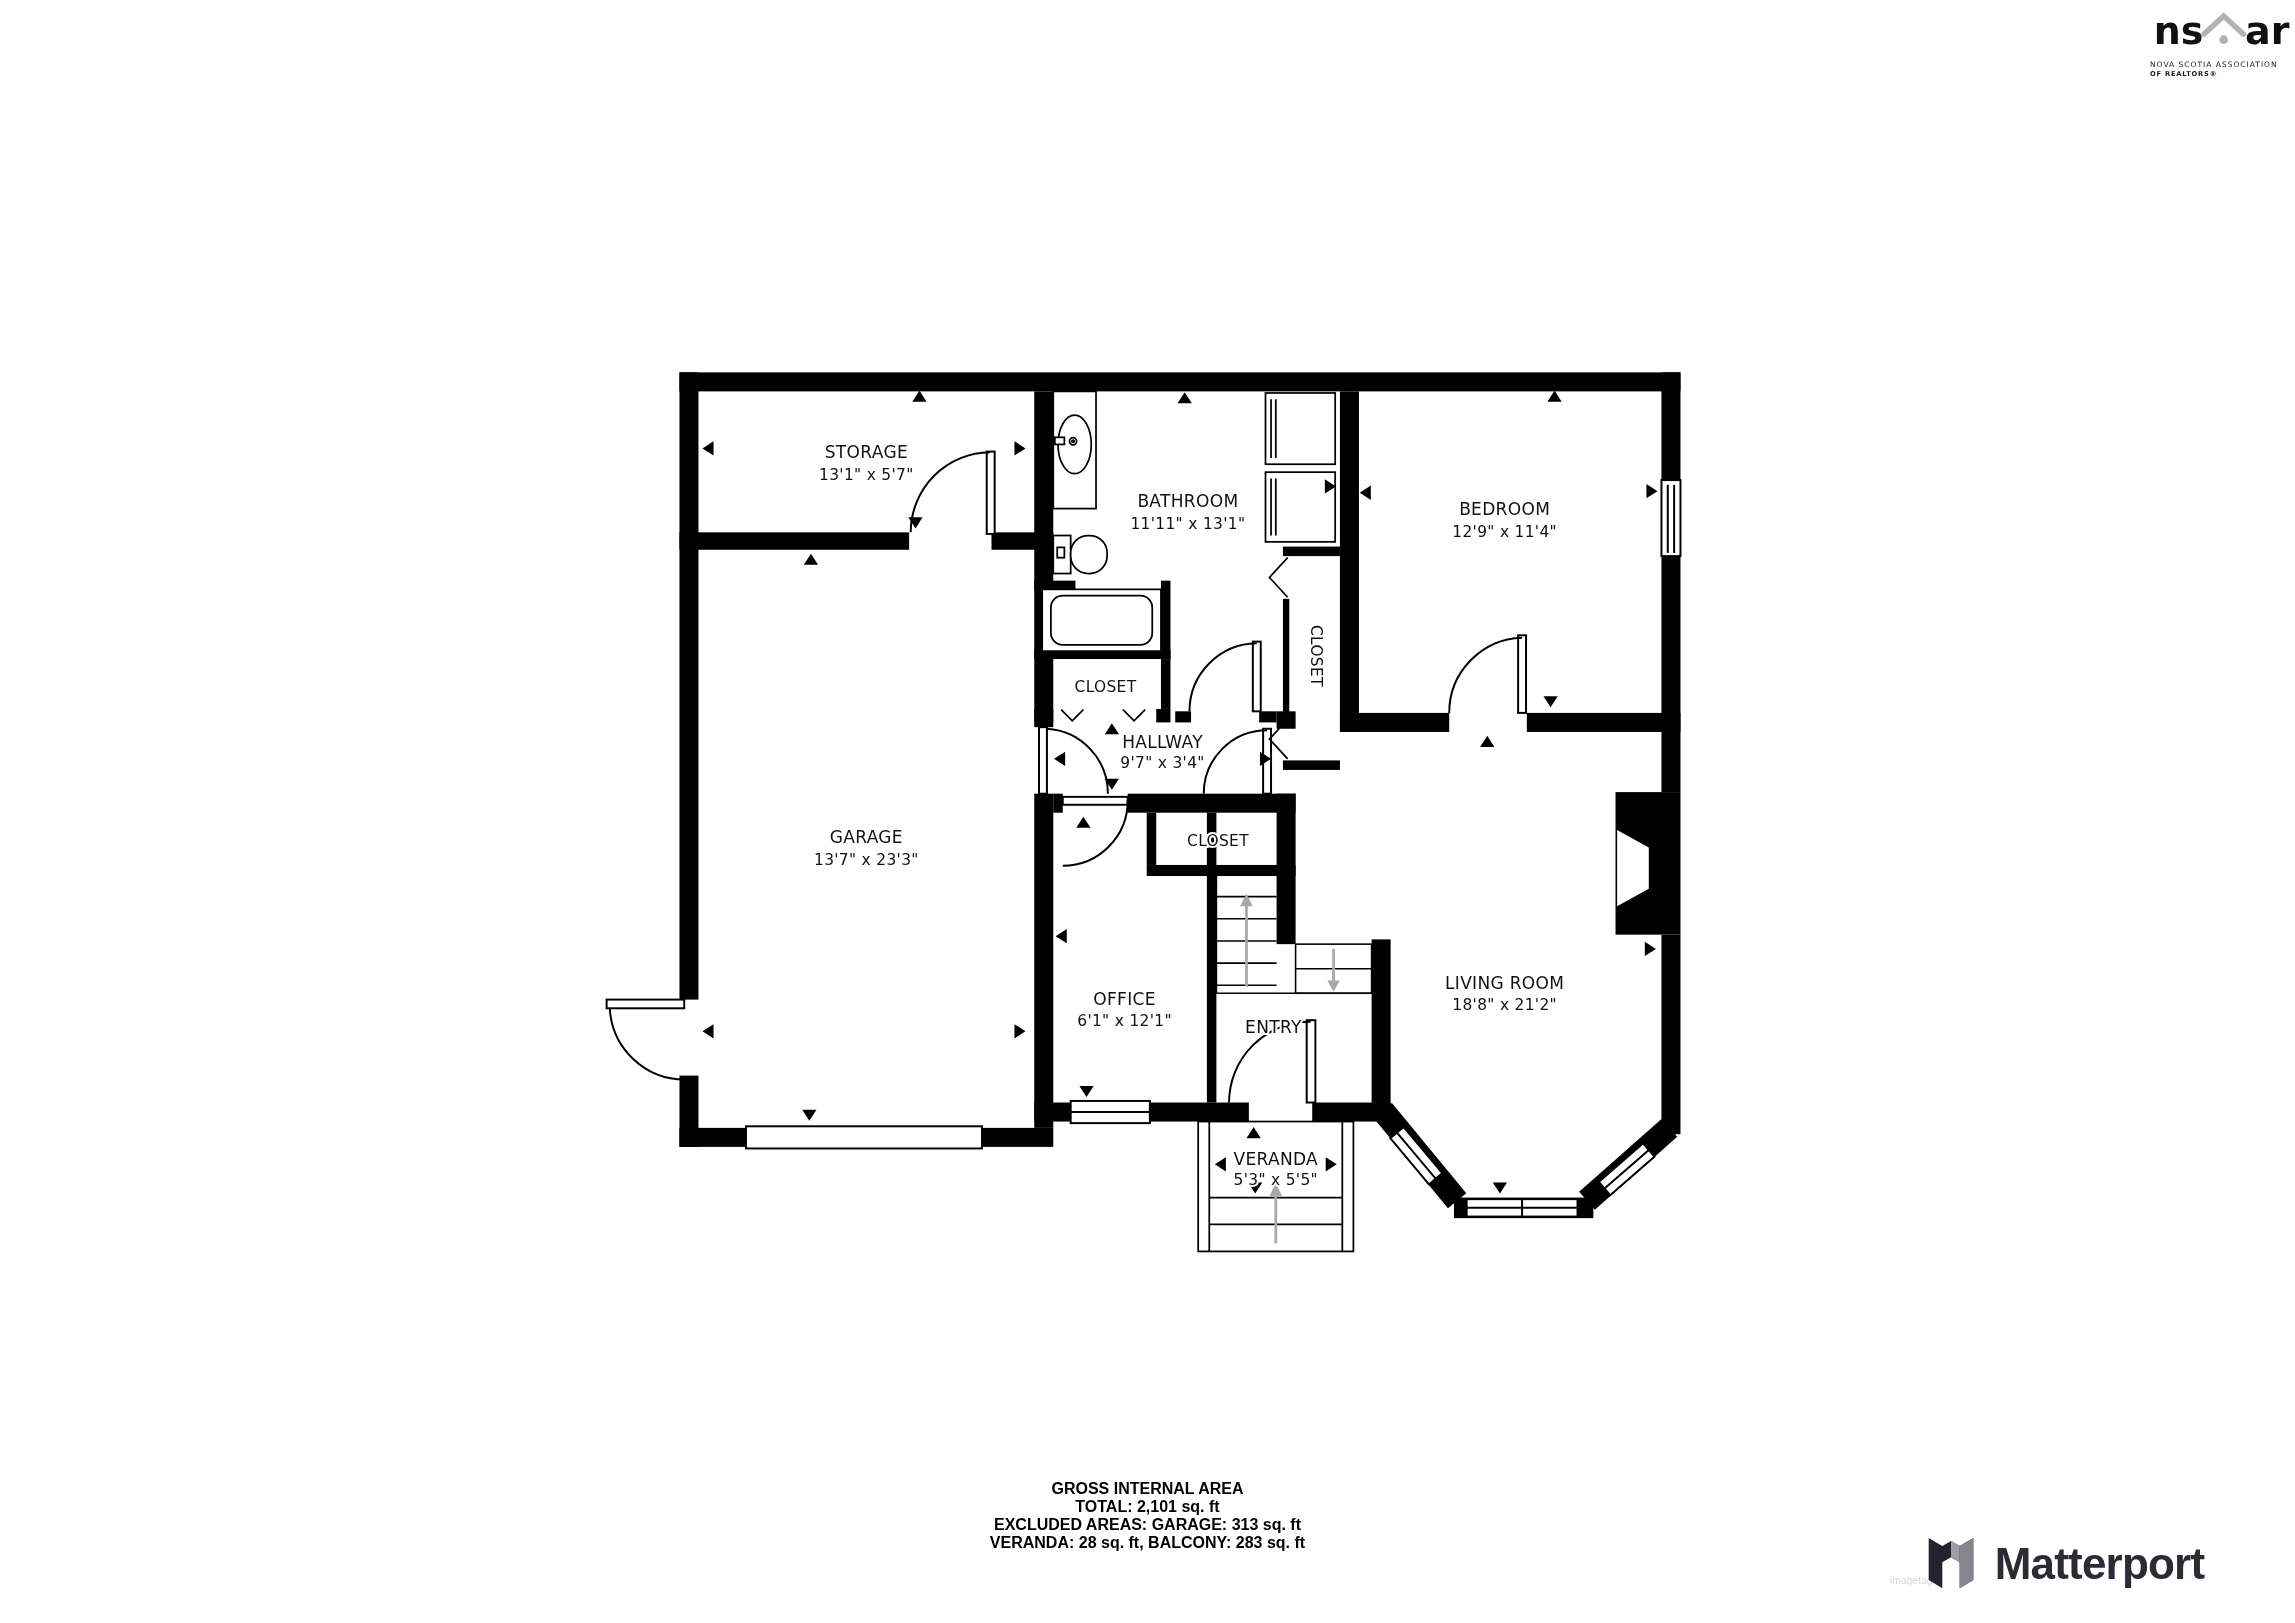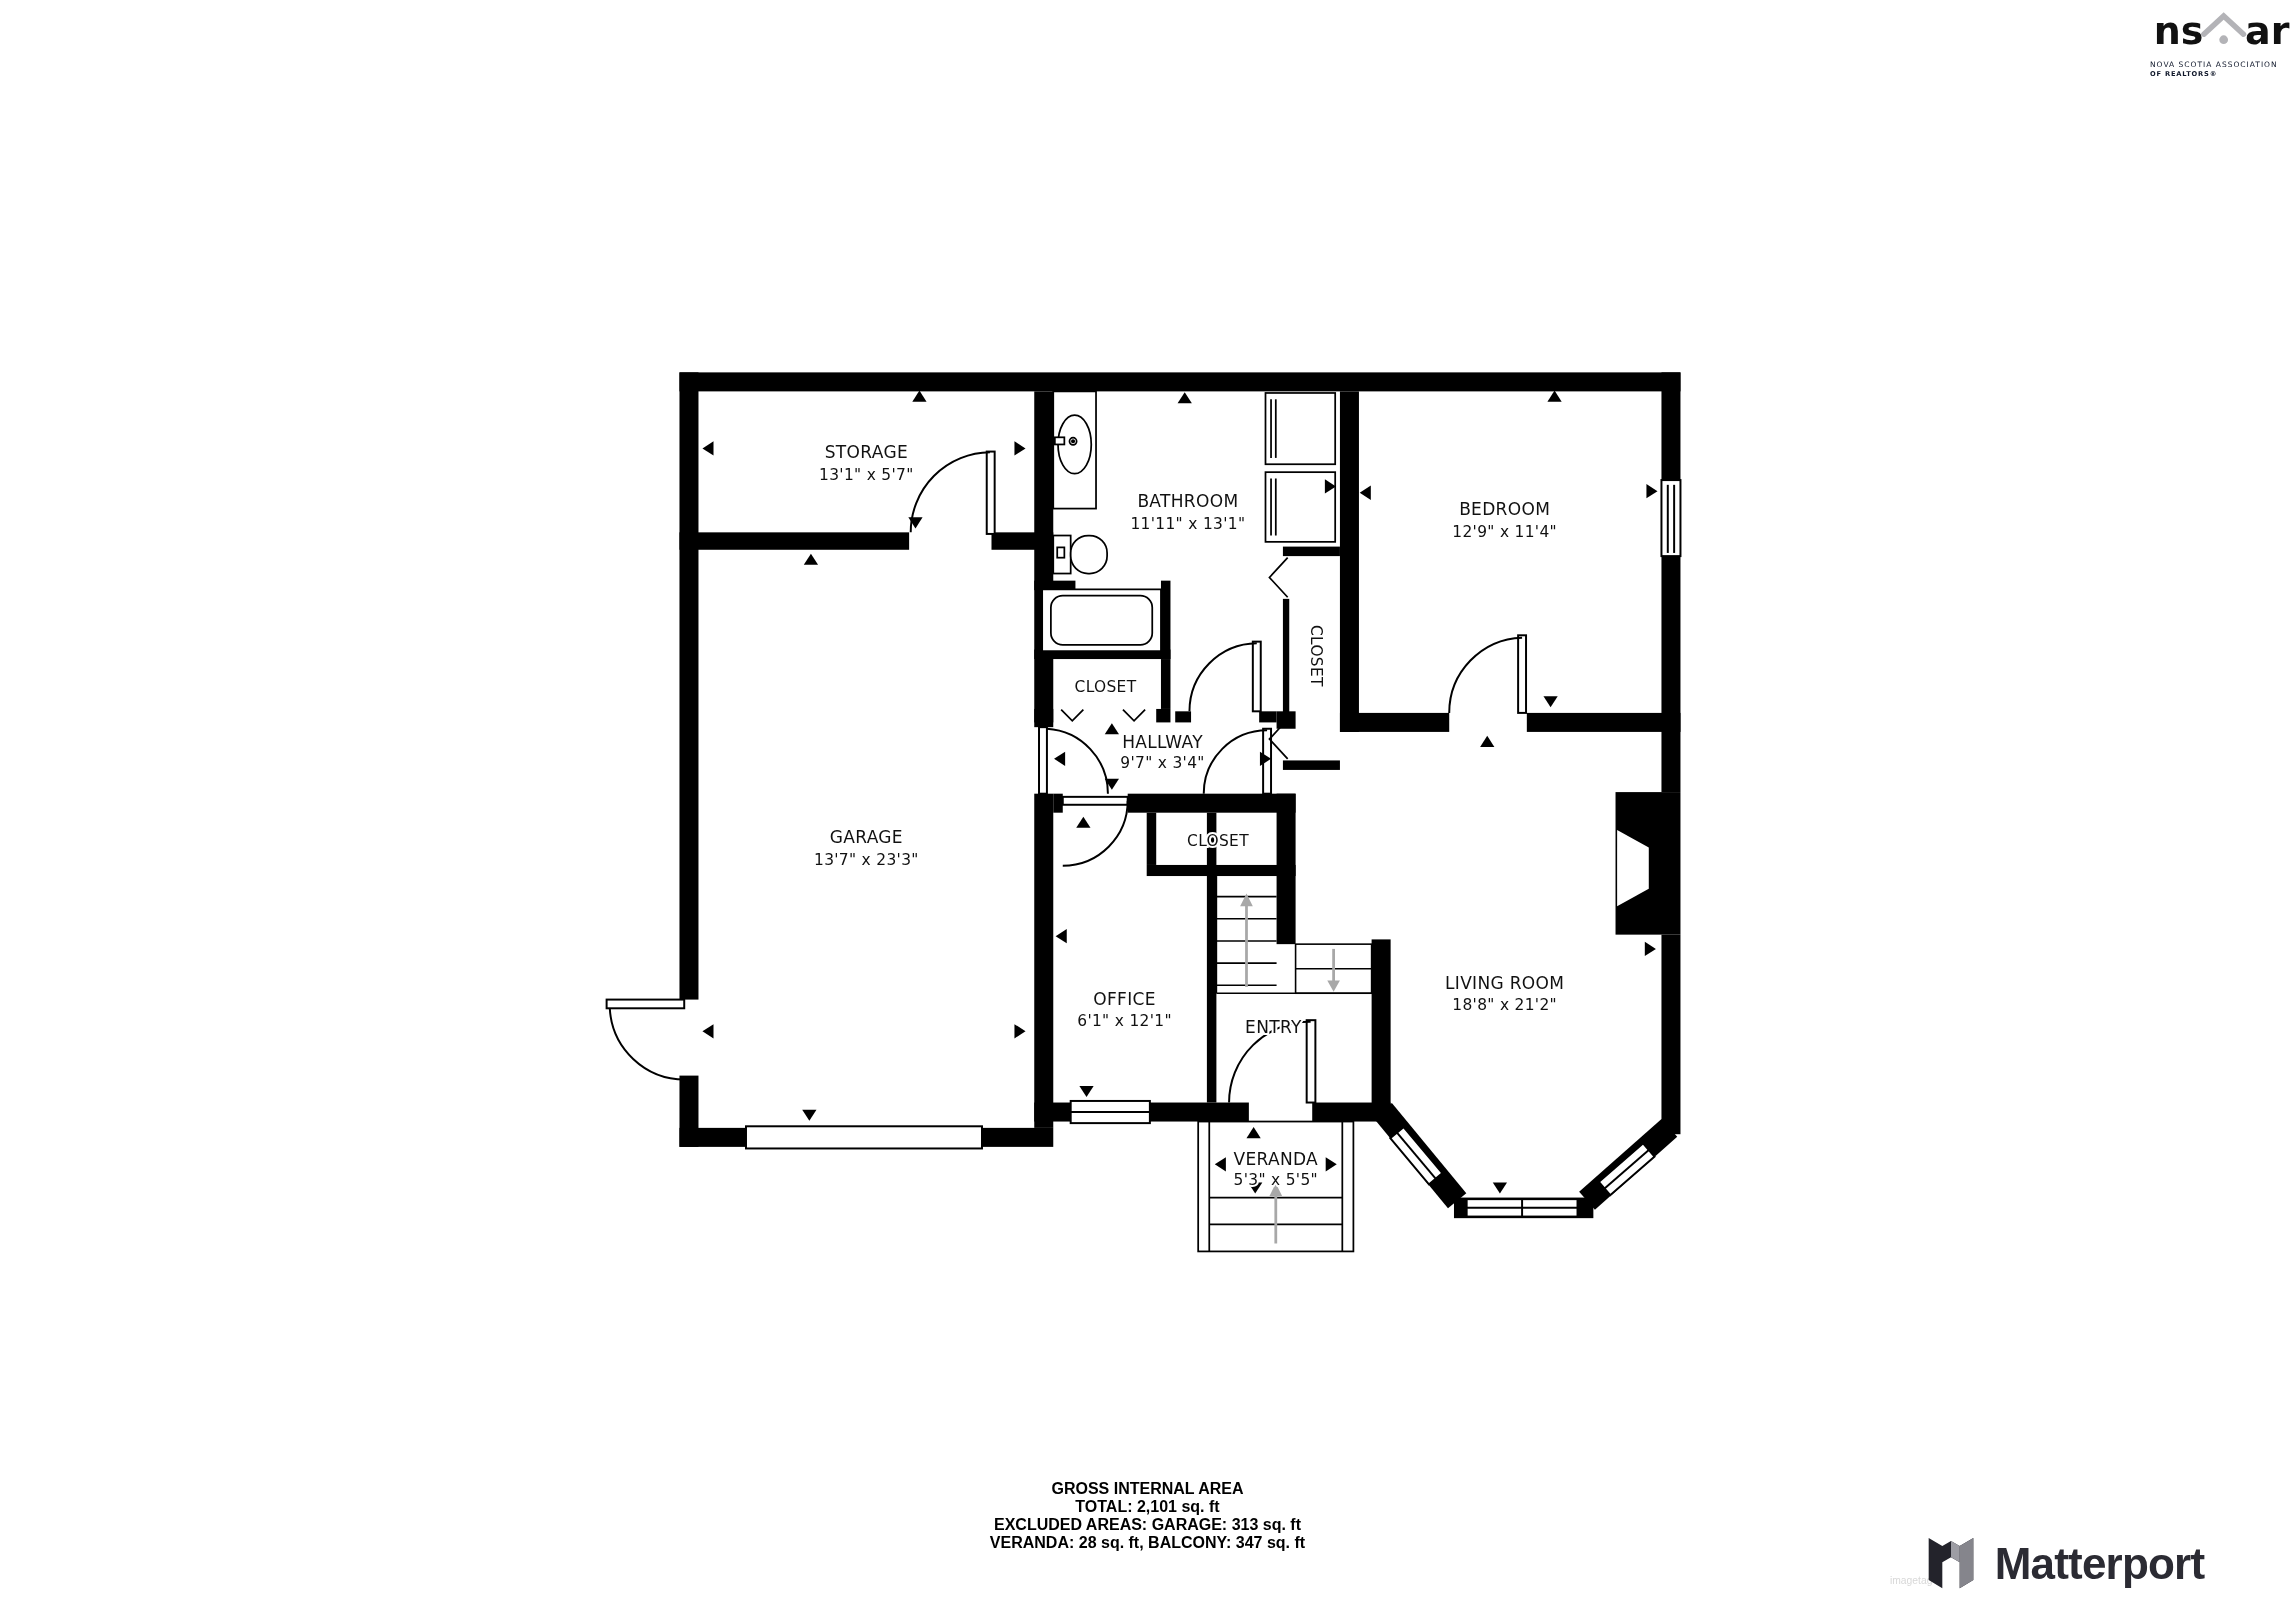--- a/index.html
+++ b/index.html
@@ -273,21 +273,21 @@
     <text class="lbl closet-name" x="1396" y="868" dominant-baseline="middle">CLOSET</text>
     <text class="lbl closet-name" x="1661" y="828" dominant-baseline="middle" transform="rotate(90 1661 828)">CLOSET</text>
     <text class="lbl closet-name" x="1538" y="1062" dominant-baseline="middle">CLOSET</text>
   </g>
 </svg>
 
 <div class="abs footer">
   <div>GROSS INTERNAL AREA</div>
   <div>TOTAL: 2,101 sq. ft</div>
   <div>EXCLUDED AREAS: GARAGE: 313 sq. ft</div>
-  <div>VERANDA: 28 sq. ft, BALCONY: 347 sq. ft</div>
+  <div>VERANDA: 28 sq. ft, BALCONY: 283 sq. ft</div>
 </div>
 
 <div class="abs floor-label">FLOOR 1</div>
 
 <div class="abs nsar">
   <svg width="141" height="46" viewBox="0 0 178 58">
     <text x="36" y="46" text-anchor="middle" font-size="48" font-weight="700" fill="#b3b3b7" stroke="none">ns</text>
     <g>
       <path d="M 68,33 L 93,10 L 118,33" fill="none" stroke="#b3b3b7" stroke-width="7" stroke-linecap="round"></path>
       <circle cx="93" cy="40" r="5.5" fill="#b3b3b7"></circle>

